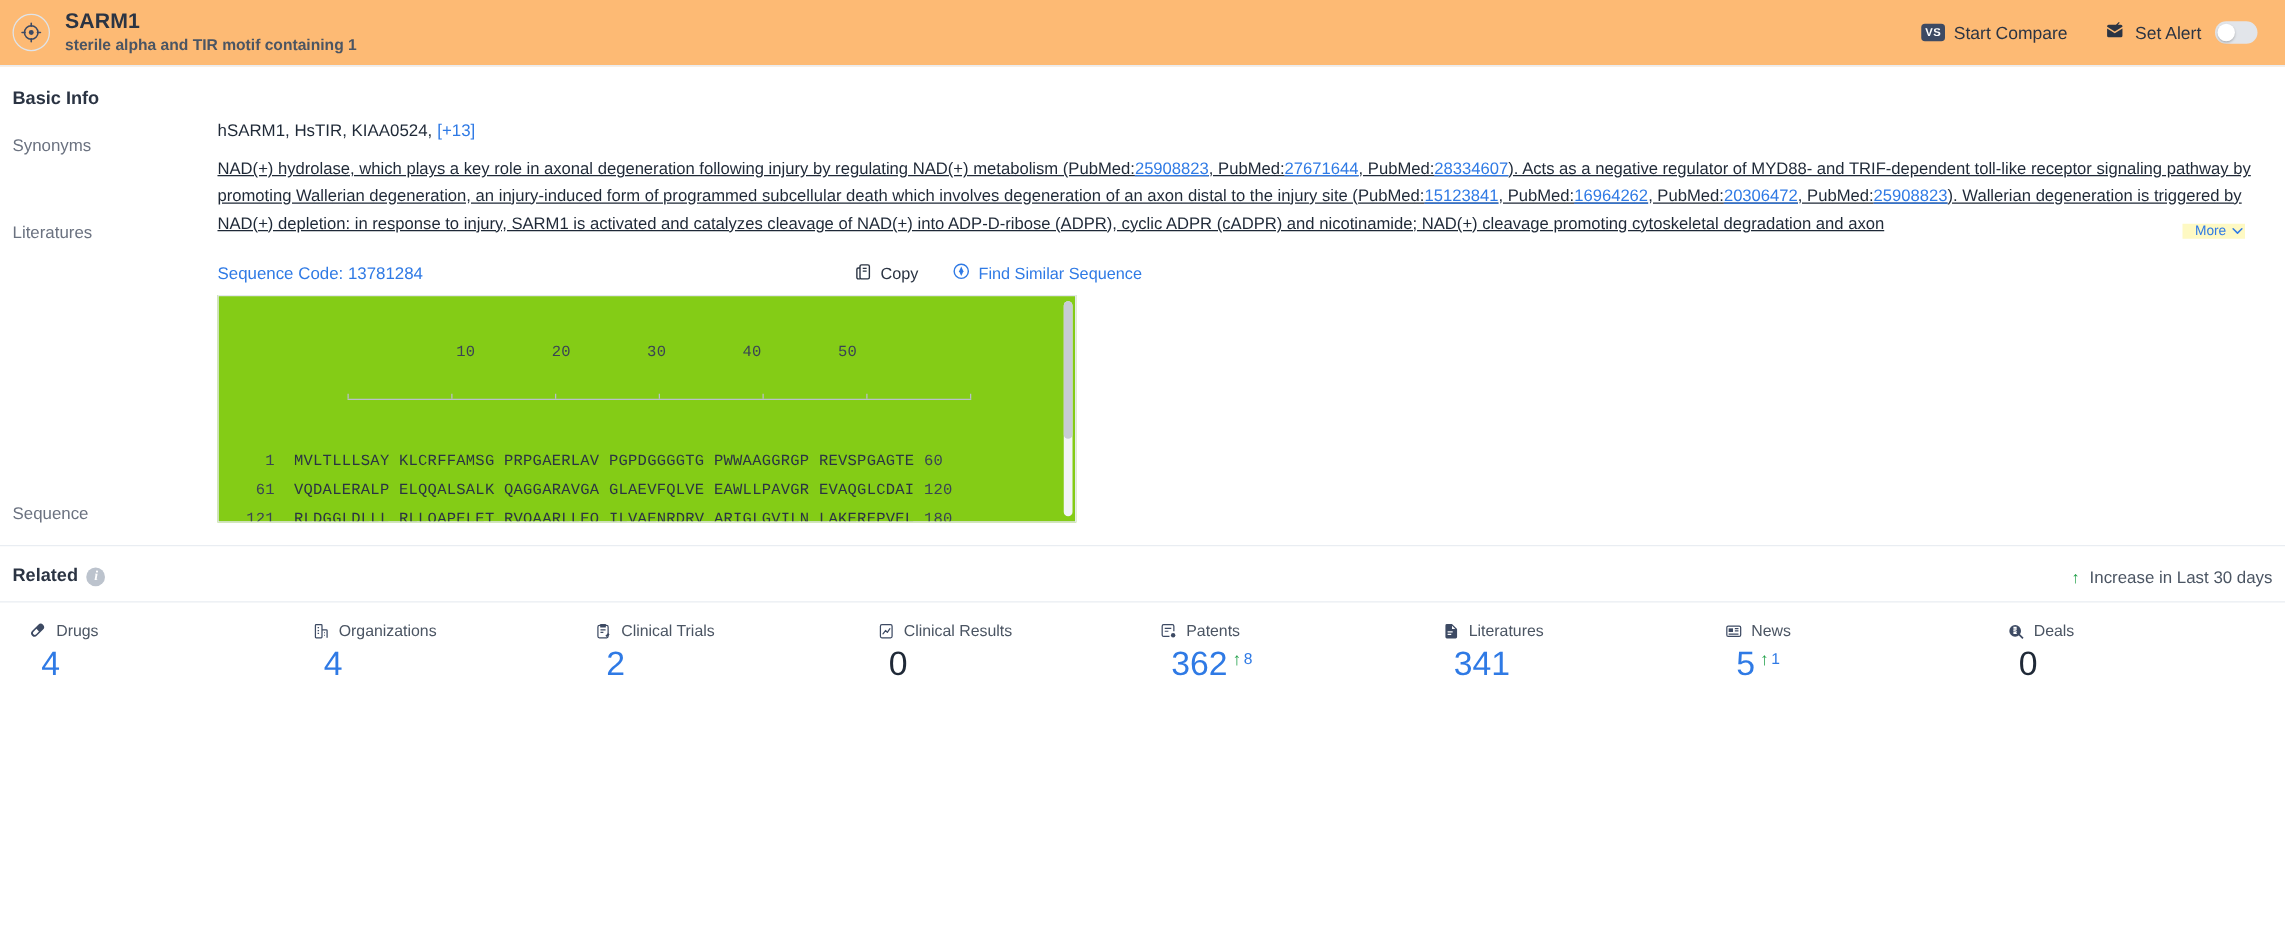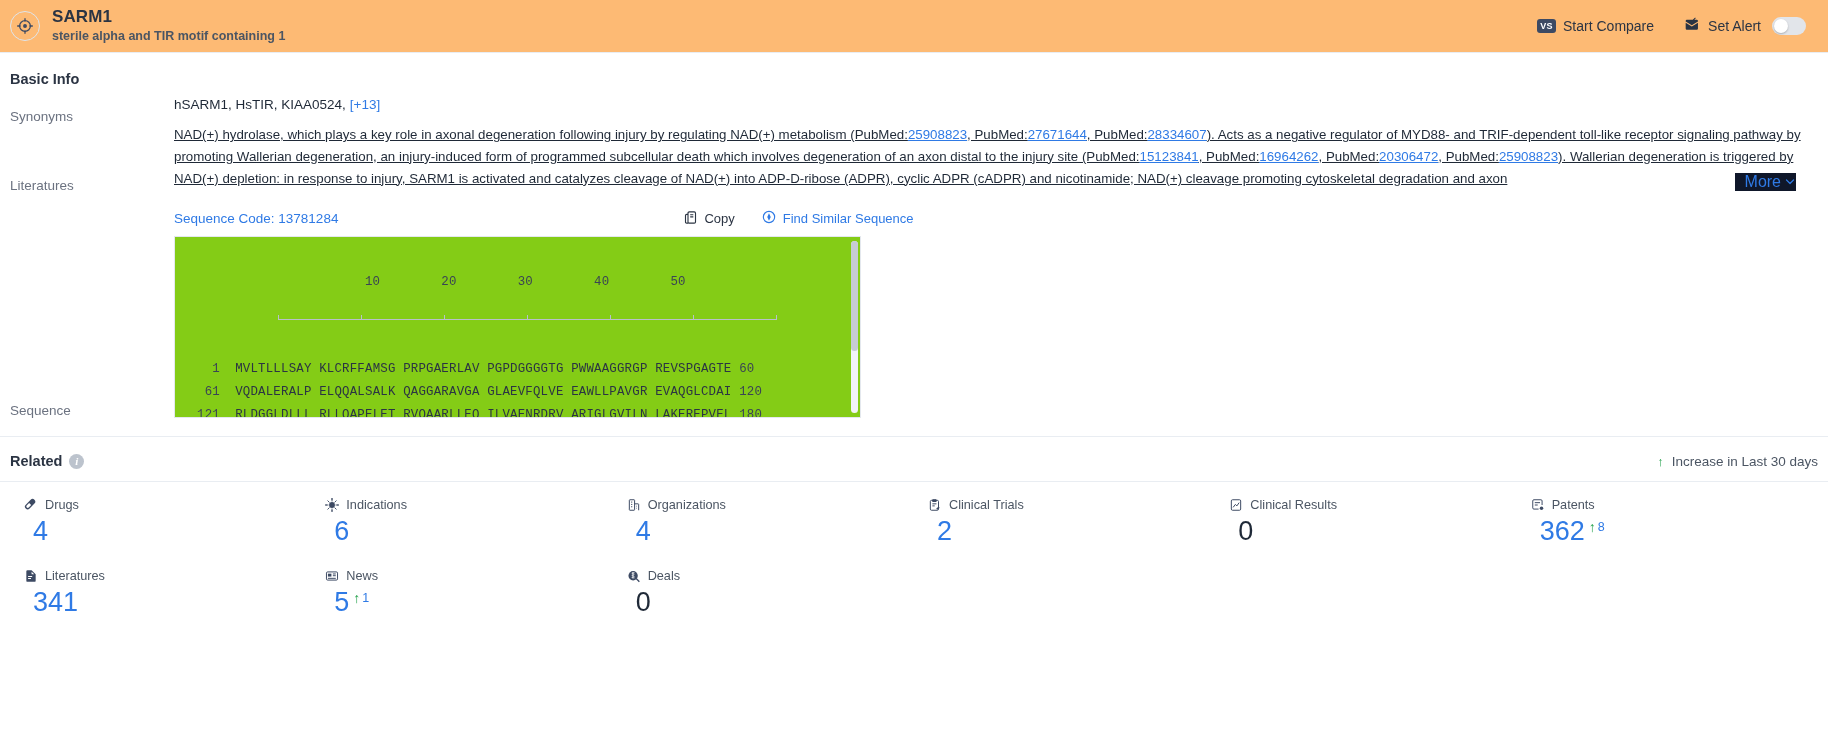--- a/index.html
+++ b/index.html
@@ -74,22 +74,22 @@
   .syn-line .more { color: #2f7ae5; cursor: pointer; margin-left: 4px; }
 
   .intro { position: relative; padding-bottom: 4px; text-decoration: underline; }
   .intro p {
     margin: 0; font-size: 13.3px; line-height: 21.8px; color: #1f2937;
     text-align: left;
   }
   .intro a { color: #2f7ae5; text-decoration: underline; }
   .more-toggle {
     position: absolute; right: 22px; bottom: 2px;
-    background: #0f172a; padding-left: 10px;
-    color: #2f7ae5; font-size: 16px; cursor: pointer;
+    background: #fef9c3; padding-left: 10px;
+    color: #2f7ae5; font-size: 11px; cursor: pointer;
     display: flex; align-items: center; gap: 3px;
   }
 
   
   .seq-head {
     display: flex; align-items: center; margin-top: 16px;
   }
   .seq-code { font-size: 13.5px; color: #2f7ae5; cursor: pointer; }
   .seq-tools { display: flex; align-items: center; gap: 26px; margin-left: 345px; }
   .seq-tool { display: flex; align-items: center; gap: 6px; font-size: 13px; cursor: pointer; }
@@ -147,22 +147,22 @@
   }
   .related-legend {
     margin-left: auto; font-size: 13.5px; color: #4b5563;
     display: flex; align-items: center; gap: 8px;
   }
   .up-arrow { color: #22a14a; font-size: 13px; line-height: 1; }
 
   .stats-divider { height: 1px; background: #e9edf2; margin: 12px 0 0 0; }
   .stats-grid {
     display: grid;
-    grid-template-columns: repeat(6, 1fr);
-    row-gap: 0;
+    grid-template-columns: repeat(8, 1fr);
+    row-gap: 10px;
     padding: 0 10px;
   }
   .stat { padding: 16px 0 8px 14px; }
   .stat-label {
     display: flex; align-items: center; gap: 7px;
     font-size: 12.7px; color: #4b5563; cursor: pointer;
   }
   .stat-icon { color: #3d4a63; display: inline-flex; }
   .stat-value {
     margin-top: 6px; font-size: 27px; color: #2f7ae5; line-height: 1;
@@ -306,40 +306,20 @@
           </span>
           <span>Drugs</span>
         </div>
         <div class="stat-value">
           <span>4</span>
         </div>
       </div>
       <div class="stat">
         <div class="stat-label">
           <span class="stat-icon">
-            <svg width="14" height="14" viewBox="0 0 24 24" fill="currentColor">
-              <circle cx="12" cy="12" r="5"></circle>
-              <g stroke="currentColor" stroke-width="1.6" stroke-linecap="round">
-                <path d="M12 1.8v3.4M12 18.8v3.4M1.8 12h3.4M18.8 12h3.4M4.8 4.8l2.4 2.4M16.8 16.8l2.4 2.4M19.2 4.8l-2.4 2.4M7.2 16.8l-2.4 2.4"></path>
-              </g>
-              <circle cx="12" cy="1.6" r="1.4"></circle>
-              <circle cx="12" cy="22.4" r="1.4"></circle>
-              <circle cx="1.6" cy="12" r="1.4"></circle>
-              <circle cx="22.4" cy="12" r="1.4"></circle>
-            </svg>
-          </span>
-          <span>Indications</span>
-        </div>
-        <div class="stat-value">
-          <span>6</span>
-        </div>
-      </div>
-      <div class="stat">
-        <div class="stat-label">
-          <span class="stat-icon">
             <svg width="14" height="14" viewBox="0 0 24 24" fill="none" stroke="currentColor" stroke-width="1.7">
               <rect x="4" y="3" width="9" height="18" rx="1"></rect>
               <path d="M13 10h6a1 1 0 0 1 1 1v10"></path>
               <path d="M7 7h2M7 11h2M7 15h2M16 14h1M16 17.5h1"></path>
             </svg>
           </span>
           <span>Organizations</span>
         </div>
         <div class="stat-value">
           <span>4</span>

